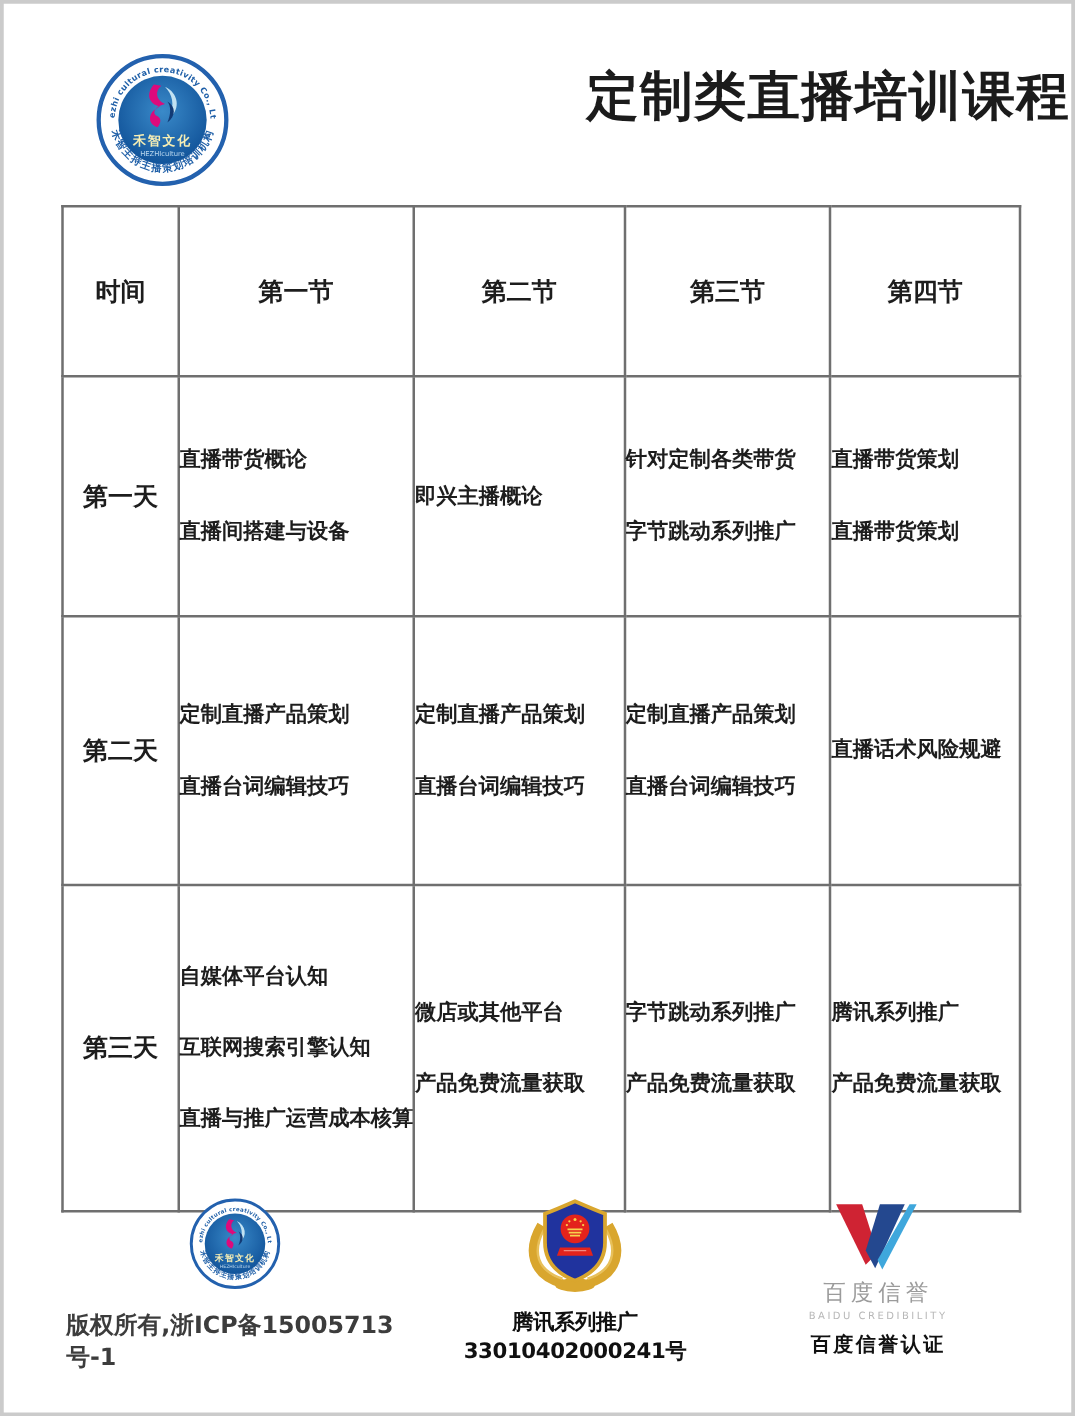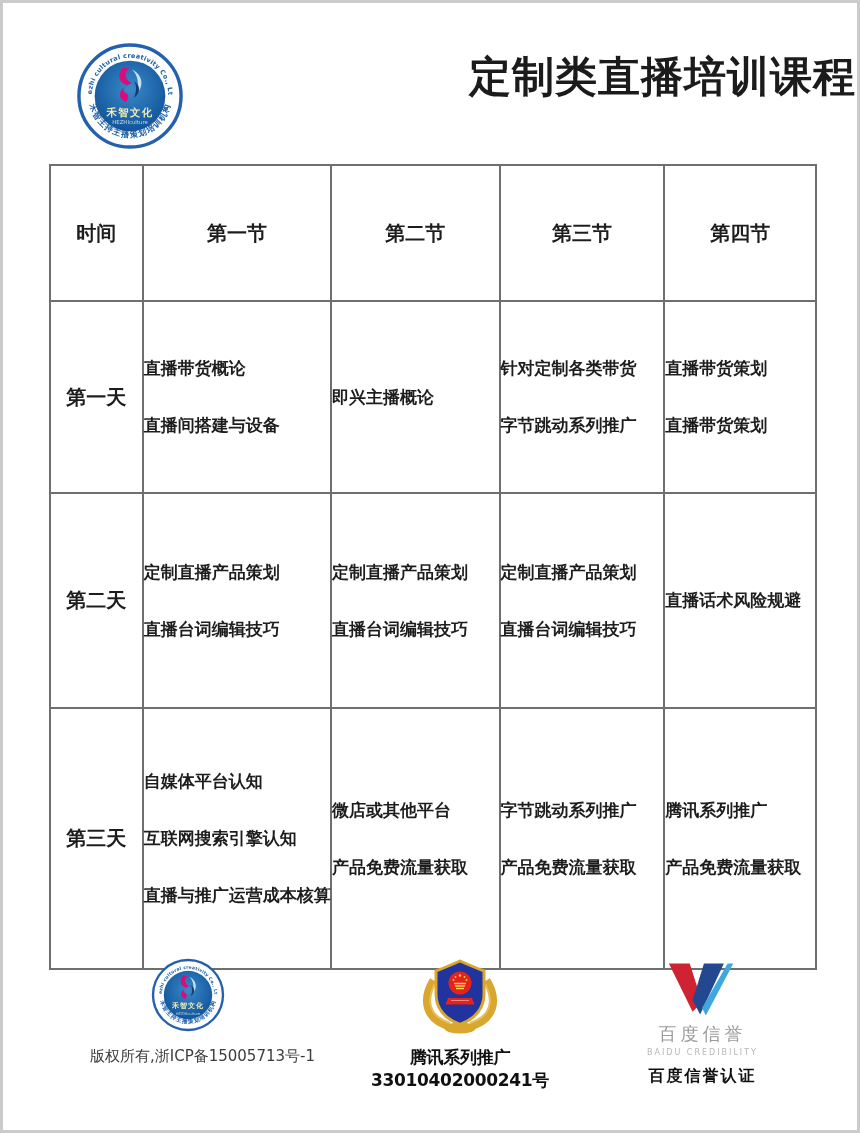--- a/index.html
+++ b/index.html
@@ -38,22 +38,22 @@
   .cell-lines {
     display:flex; flex-direction:column; align-items:flex-start; justify-content:center;
     gap:40px;
   }
   .cell-lines span { font-size:17px; line-height:1; white-space:nowrap; }
   td.merged-cell { text-align:left; padding-left:14px; font-size:20px; }
 
   
   .logo-footer { position:absolute; left:151px; top:958px; width:74px; height:74px; }
   .copyright-text {
-    position:absolute; left:53px; top:1047px; width:262px; text-align:right;
-    font-size:15px; font-weight:400; color:#3c3c3c;
+    position:absolute; left:53px; top:1047px; width:262px; text-align:left;
+    font-size:19px; font-weight:700; color:#3c3c3c;
   }
   .police-badge { position:absolute; left:418px; top:956px; width:84px; height:84px; }
   .police-text {
     position:absolute; left:330px; top:1046px; width:260px; text-align:center;
     font-size:17px; font-weight:bold; color:#101010; letter-spacing:-0.3px;
   }
   .baidu-block { position:absolute; left:630px; top:960px; width:145px; text-align:center; }
   .baidu-v { width:72px; height:58px; display:block; margin:0 auto; }
   .baidu-name { font-size:18px; color:#9b9b9b; letter-spacing:4px; margin-top:4px; font-weight:500; }
   .baidu-en { font-size:8px; color:#b7b7b7; letter-spacing:2px; margin-top:2px; }

